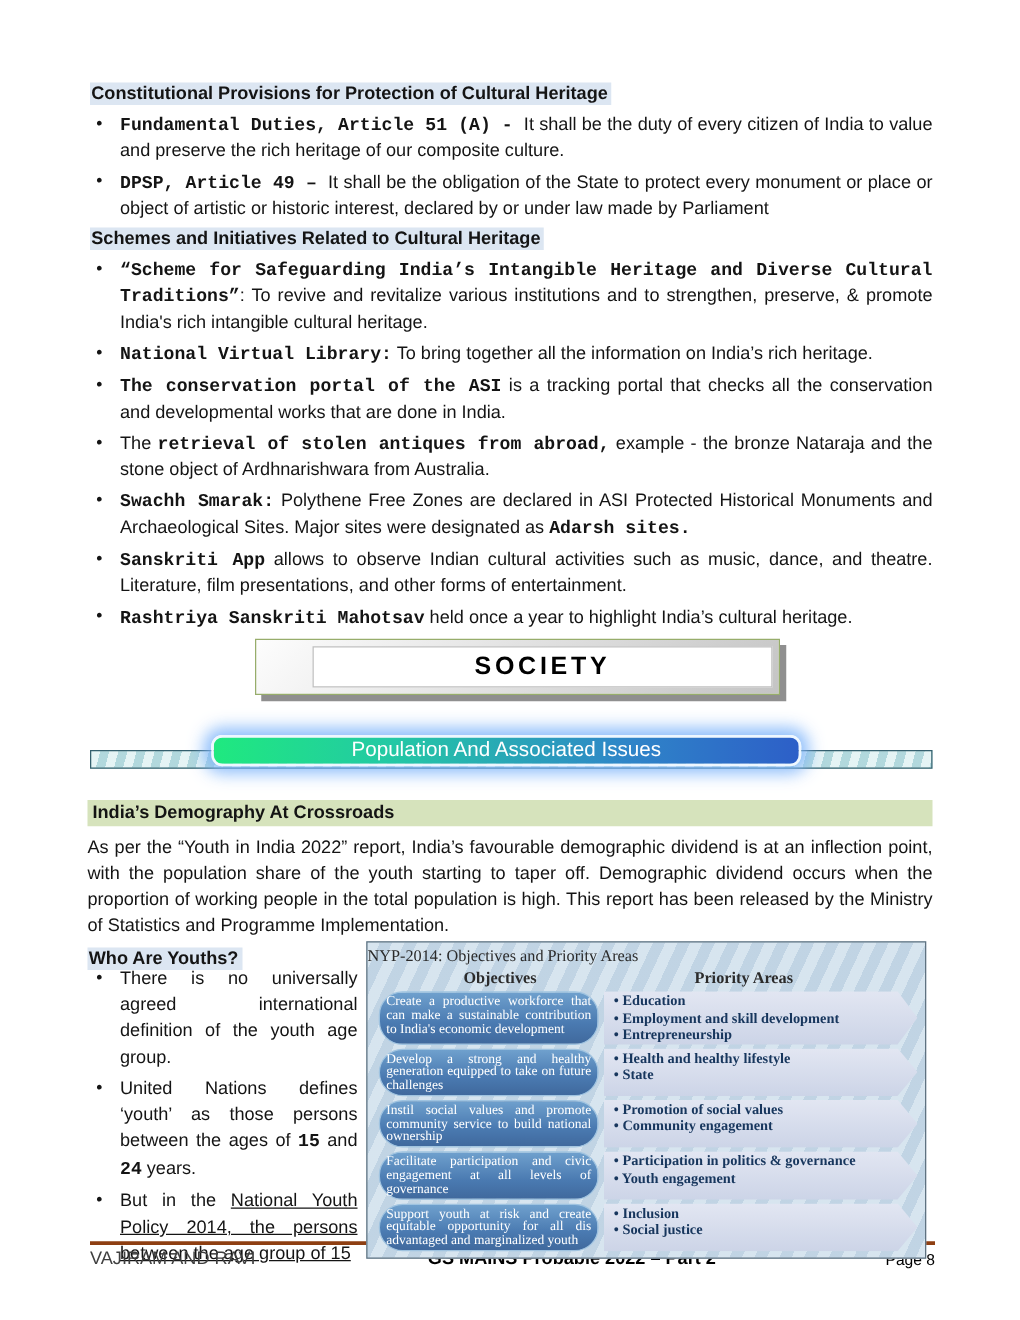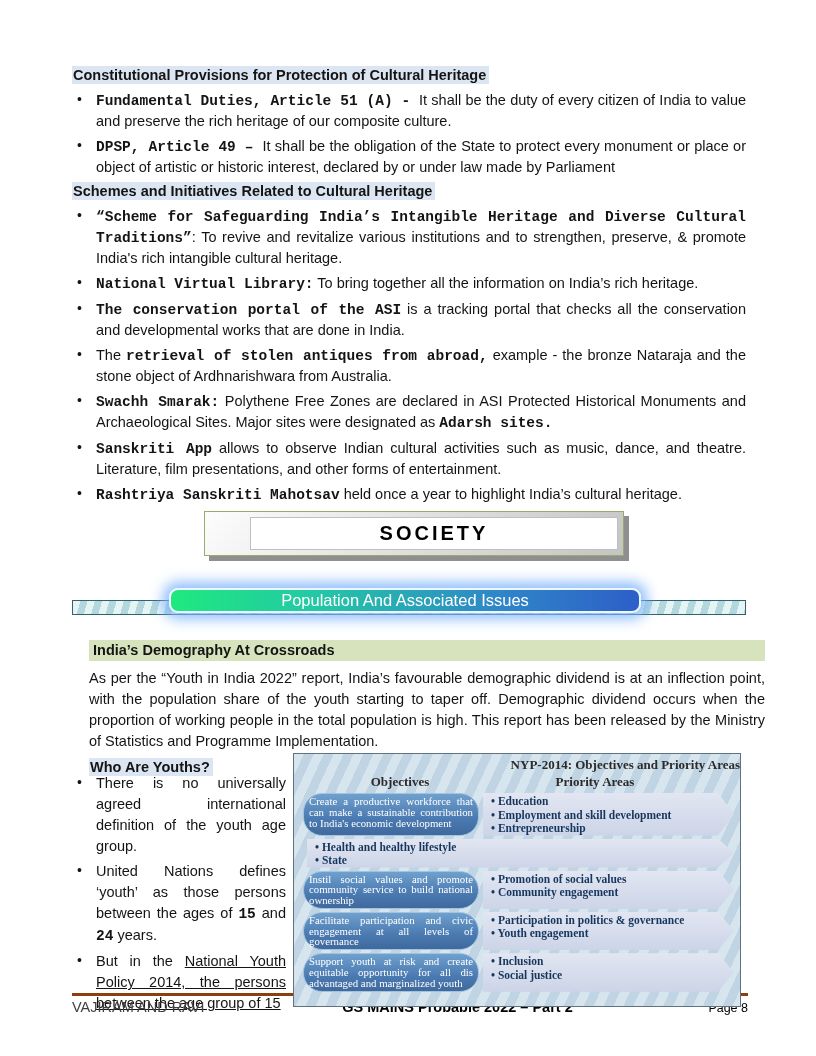--- a/index.html
+++ b/index.html
@@ -30,41 +30,41 @@
           repeating-linear-gradient(105deg,rgba(255,255,255,.55) 0 7px,rgba(140,190,200,.35) 7px 14px),
           #c6e6e8;
         border:1px solid #35606e;}
   .pill{position:absolute;left:169px;top:588px;width:468px;height:21px;
         background:linear-gradient(90deg,#1fe97f 0%,#23c9a4 30%,#2f86c8 70%,#2d5fc8 100%);
         border:2px solid #eef7ff;border-radius:9px;
         box-shadow:0 0 13px 6px rgba(125,180,250,.85);
         color:#fff;font-size:16.5px;line-height:21px;text-align:center;}
 
   
-  .sec-demo{position:absolute;left:70px;top:640px;width:676px;margin-left:19px;}
+  .sec-demo{position:absolute;left:70px;top:640px;width:676px;}
   .h-green{display:block;background:#d6e3bc;font-weight:bold;font-size:14.5px;
            line-height:19px;padding:1px 4px;box-sizing:border-box;}
   .para{margin-top:7px;font-size:14.5px;line-height:21px;text-align:justify;}
   .h-who{margin-top:6px;font-weight:bold;font-size:14.5px;line-height:19px;}
 
   
   .youth-col{position:absolute;left:72px;top:770px;width:214px;}
   .youth-col .li{margin:3px 0 4px 0;}
   .youth-col .li-text{line-height:21px;}
 
   
   .nyp{position:absolute;left:293px;top:753px;width:448px;height:254px;
        background:
          radial-gradient(circle at 20% 30%,rgba(255,255,255,.5) 0 2px,transparent 3px),
          radial-gradient(circle at 70% 60%,rgba(255,255,255,.4) 0 2px,transparent 3px),
          repeating-linear-gradient(115deg,rgba(255,255,255,.25) 0 9px,rgba(150,175,200,.18) 9px 18px),
          #cadcea;
        border:1px solid #5f7280;font-family:"Liberation Serif",serif;
        overflow:hidden;z-index:5;box-sizing:border-box;}
-  .nyp-title{margin-top:3px;text-align:right;font-weight:bold;font-size:13px;color:#2b2b2b;}
+  .nyp-title{margin-top:3px;text-align:left;font-weight:normal;font-size:13px;color:#2b2b2b;}
   .nyp-heads{display:flex;margin:1px 8px 3px 8px;font-weight:bold;font-size:13px;color:#2b2b2b;}
   .nyp-heads .c1{width:196px;text-align:center;}
   .nyp-heads .c2{flex:1;text-align:center;padding-right:40px;}
   .nrow{display:flex;margin:0 6px 3px 9px;align-items:stretch;}
   .obj{width:176px;flex:0 0 176px;
        background:linear-gradient(180deg,#6fa0cd 0%,#4a7ab1 60%,#40699d 100%);
        border:1px solid #9fc3e0;border-radius:19px;color:#fff;
        font-size:10.8px;line-height:10.8px;padding:2px 5px;text-align:justify;box-sizing:border-box;}
   .arrow{flex:1;margin-left:4px;position:relative;
          background:linear-gradient(180deg,#e2e6f2 0%,#ccd4e7 100%);
@@ -169,20 +169,21 @@
 
     <div class="nrow">
       <div class="obj">Create a productive workforce that can make a sustainable contribution to India's economic development</div>
       <div class="arrow">
         <div class="pri">Education</div>
         <div class="pri">Employment and skill development</div>
         <div class="pri">Entrepreneurship</div>
       </div>
     </div>
     <div class="nrow">
+      <div class="obj">Develop a strong and healthy generation equipped to take on future challenges</div>
       <div class="arrow">
         <div class="pri">Health and healthy lifestyle</div>
         <div class="pri">State</div>
       </div>
     </div>
     <div class="nrow">
       <div class="obj">Instil social values and promote community service to build national ownership</div>
       <div class="arrow">
         <div class="pri">Promotion of social values</div>
         <div class="pri">Community engagement</div>

